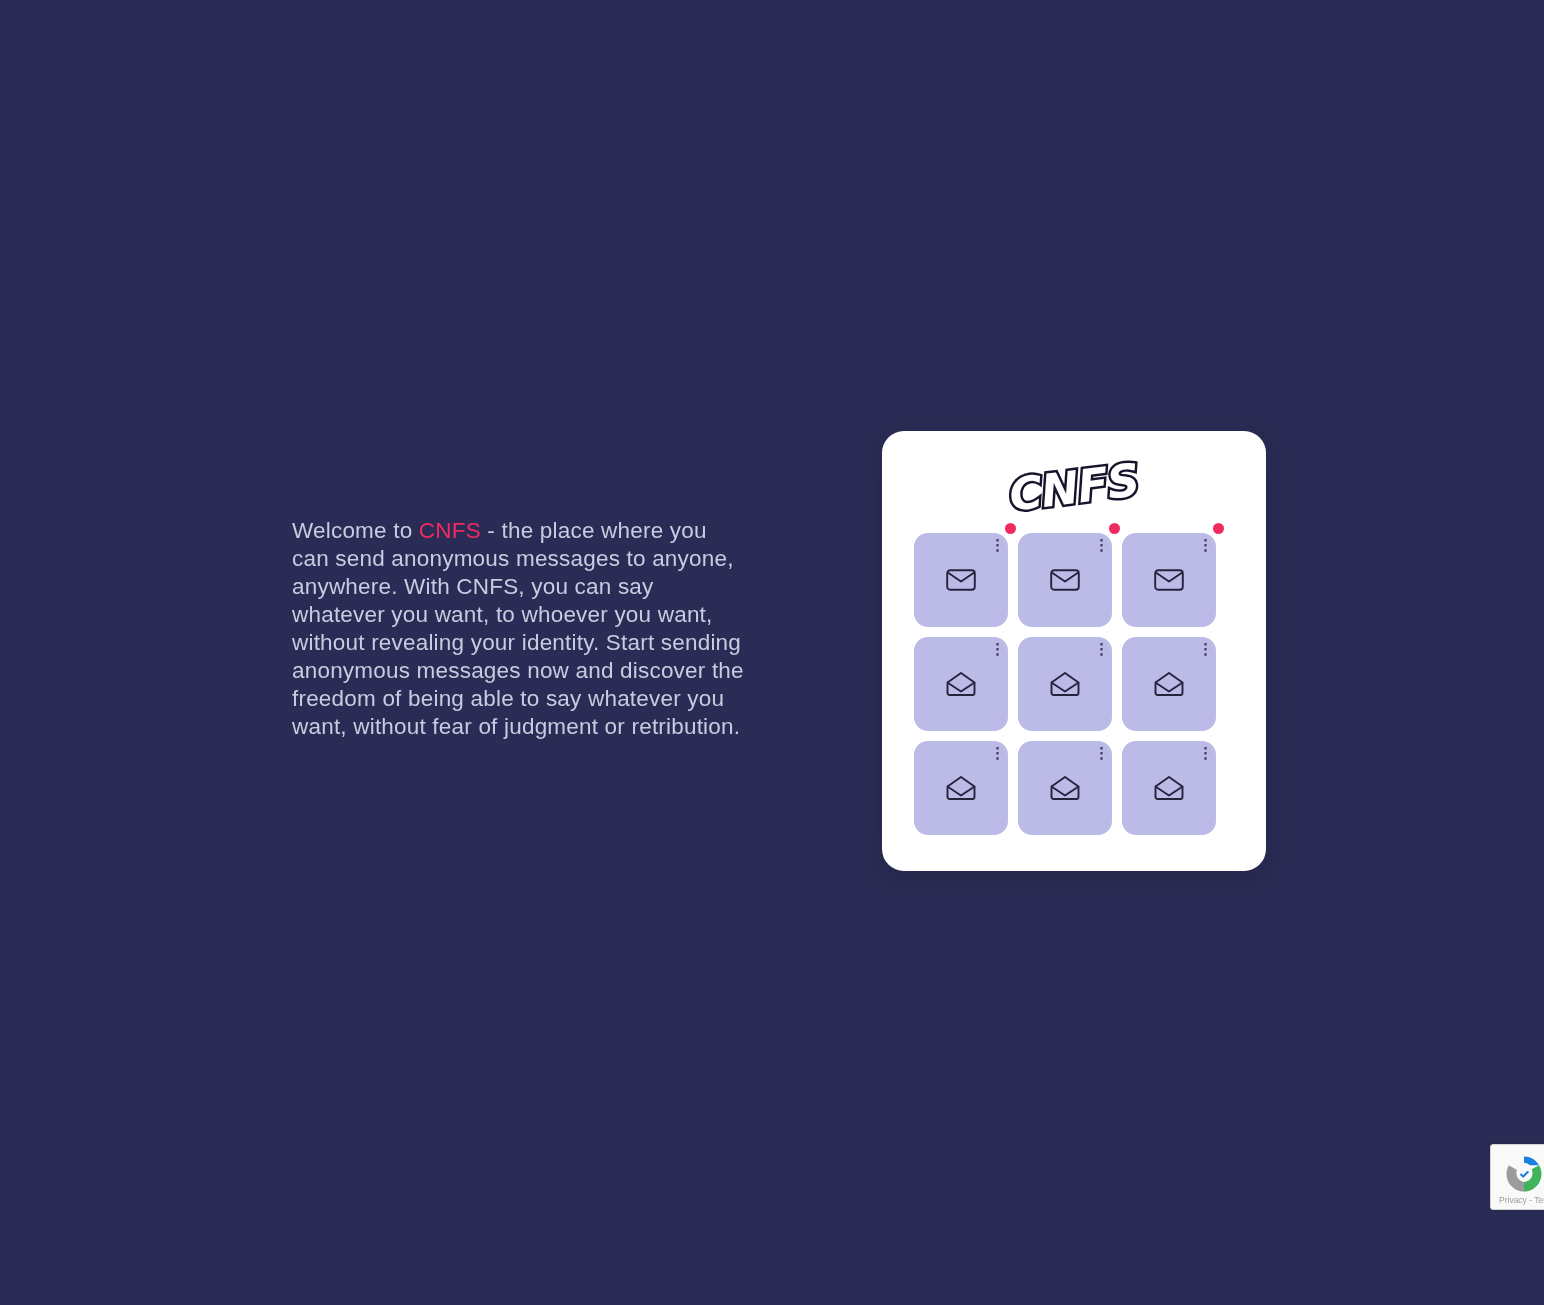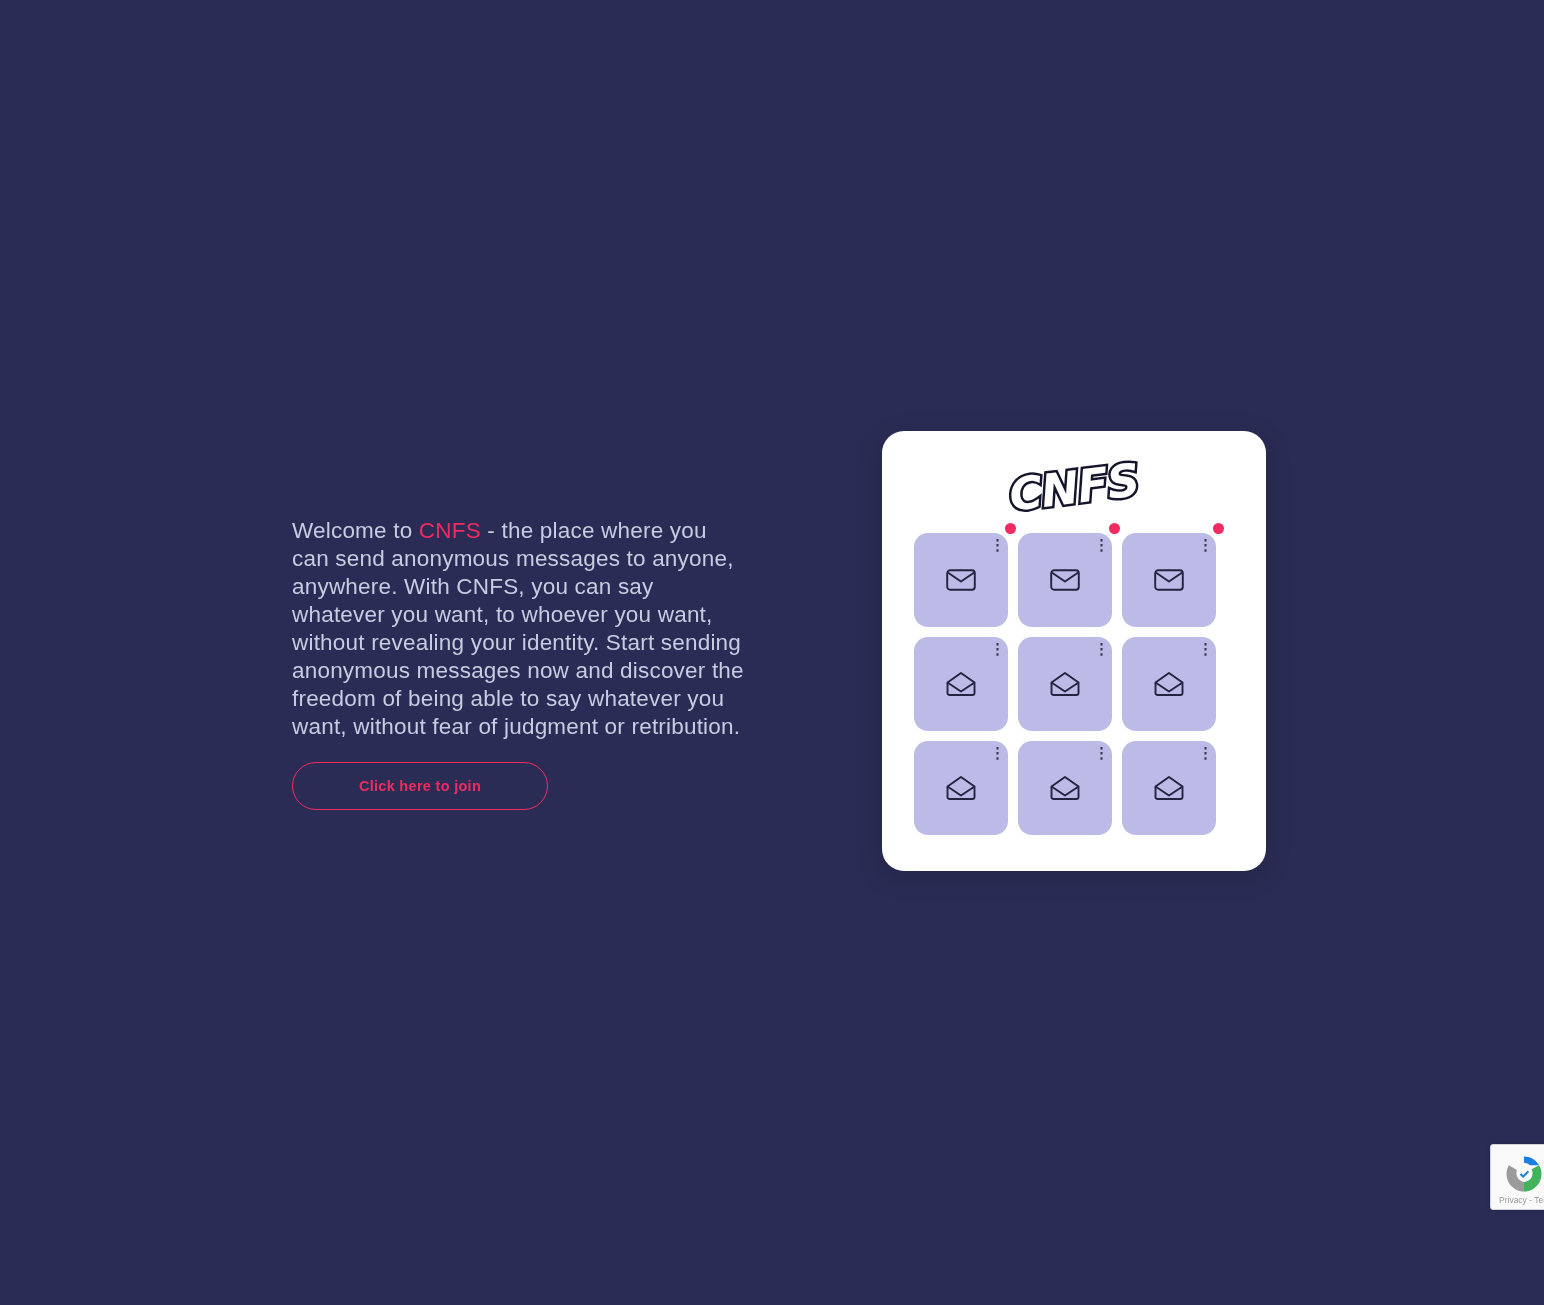--- a/index.html
+++ b/index.html
@@ -166,21 +166,20 @@
 </style>
 </head>
 <body>
 
 <div class="page">
 
   <p class="hero-text">
     <span>Welcome to </span><span class="brand">CNFS</span><span> - the place where you can send anonymous messages to anyone, anywhere. With CNFS, you can say whatever you want, to whoever you want, without revealing your identity. Start sending anonymous messages now and discover the freedom of being able to say whatever you want, without fear of judgment or retribution.</span>
   </p>
 
-  <button class="join-button">Click here to join</button>
 
   <div class="card">
     <div class="logo">CNFS</div>
 
     <div class="grid">
 
       <div class="tile">
         <span class="dots">⋮</span>
         <span class="badge"></span>
         <span>

